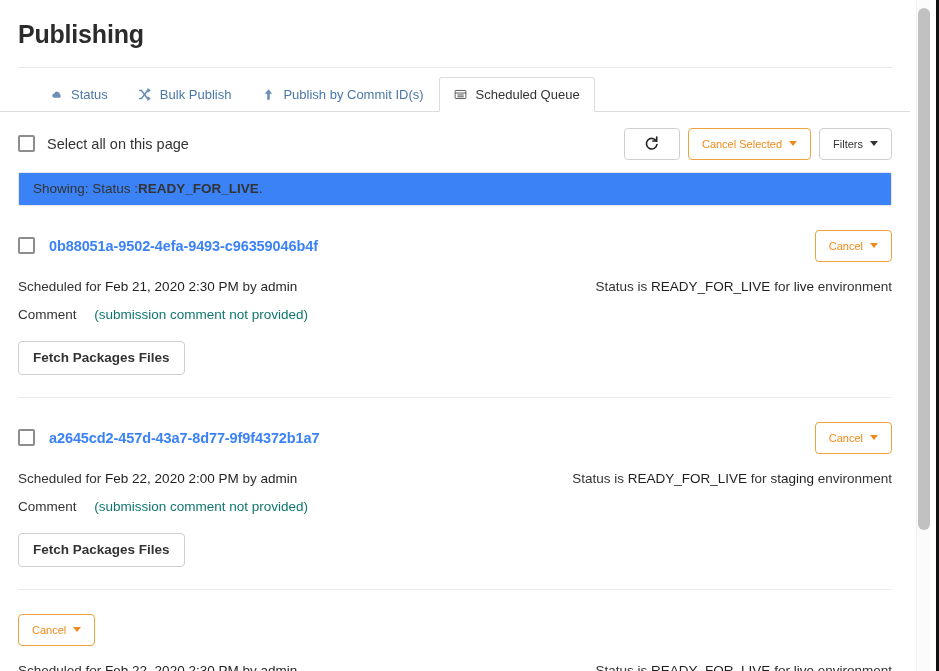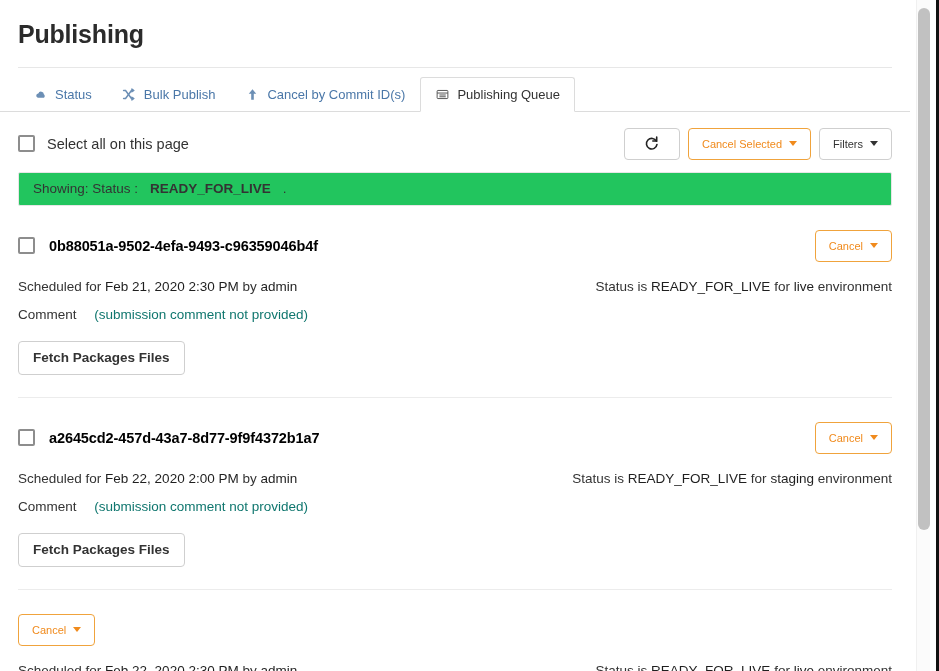--- a/index.html
+++ b/index.html
@@ -46,21 +46,21 @@
     margin: 0;
     padding-bottom: 18px;
     border-bottom: 1px solid #e7e7e7;
     line-height: 1.15;
   }
 
   
   .tabs {
     display: flex;
     align-items: flex-end;
-    padding-left: 18px;
+    padding-left: 34px;
     height: 44px;
     border-bottom: 1px solid #dcdcdc;
     background: #fff;
   }
   .tab {
     display: flex;
     align-items: center;
     gap: 8px;
     height: 35px;
     padding: 0 14px;
@@ -146,30 +146,29 @@
     width: 0; height: 0;
     border-left: 4.5px solid transparent;
     border-right: 4.5px solid transparent;
     border-top: 5px solid currentColor;
     display: inline-block;
   }
 
   
   .filter-banner {
     margin: 0 18px;
-    background: #22c55e;
+    background: #3b82f6;
     border: 1px solid #e6e6e6;
     border-radius: 2px;
     height: 34px;
     display: flex;
     align-items: center;
     padding: 0 14px;
     font-size: 13.5px;
     color: #333;
-    gap: 12px;
   }
   .filter-banner b { font-weight: bold; }
 
   
   .queue-list {
     padding: 0 18px;
   }
   .queue-item {
     padding: 24px 0 22px 0;
     border-bottom: 1px solid #ececec;
@@ -180,21 +179,21 @@
     justify-content: space-between;
   }
   .qi-head-left {
     display: flex;
     align-items: center;
     gap: 14px;
   }
   .qi-id {
     font-size: 14.5px;
     font-weight: bold;
-    color: #000000;
+    color: #3b82f6;
     letter-spacing: -0.1px;
   }
   .qi-row {
     display: flex;
     align-items: baseline;
     justify-content: space-between;
     margin-top: 17px;
     font-size: 13.5px;
     color: #333;
   }
@@ -274,33 +273,33 @@
         </span>
         <span>Bulk Publish</span>
       </div>
 
       <div class="tab">
         <span class="tab-icon">
           <svg viewBox="0 0 16 16" width="13" height="13" fill="currentColor" aria-hidden="true">
             <path d="M8 1.6l4.6 5.4H9.6V14.4H6.4V7H3.4z"></path>
           </svg>
         </span>
-        <span>Cancel by Commit ID(s)</span>
+        <span>Publish by Commit ID(s)</span>
       </div>
 
       <div class="tab active">
         <span class="tab-icon">
           <svg viewBox="0 0 16 16" width="13" height="13" fill="none" stroke="currentColor" stroke-width="1.2" aria-hidden="true">
             <rect x="1.4" y="3" width="13.2" height="10" rx="1"></rect>
             <line x1="1.4" y1="6.2" x2="14.6" y2="6.2"></line>
             <line x1="4.2" y1="8.6" x2="12" y2="8.6"></line>
             <line x1="4.2" y1="10.8" x2="12" y2="10.8"></line>
           </svg>
         </span>
-        <span>Publishing Queue</span>
+        <span>Scheduled Queue</span>
       </div>
 
     </div>
 
     <div class="toolbar">
 
       <div class="selectall">
         <span class="cbox"></span>
         <span class="selectall-label">Select all on this page</span>
       </div>

